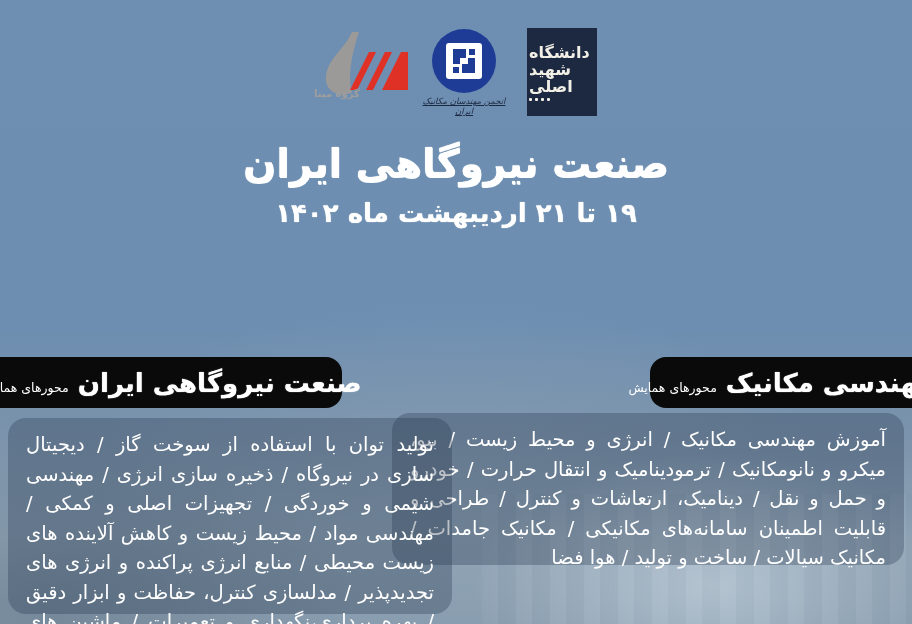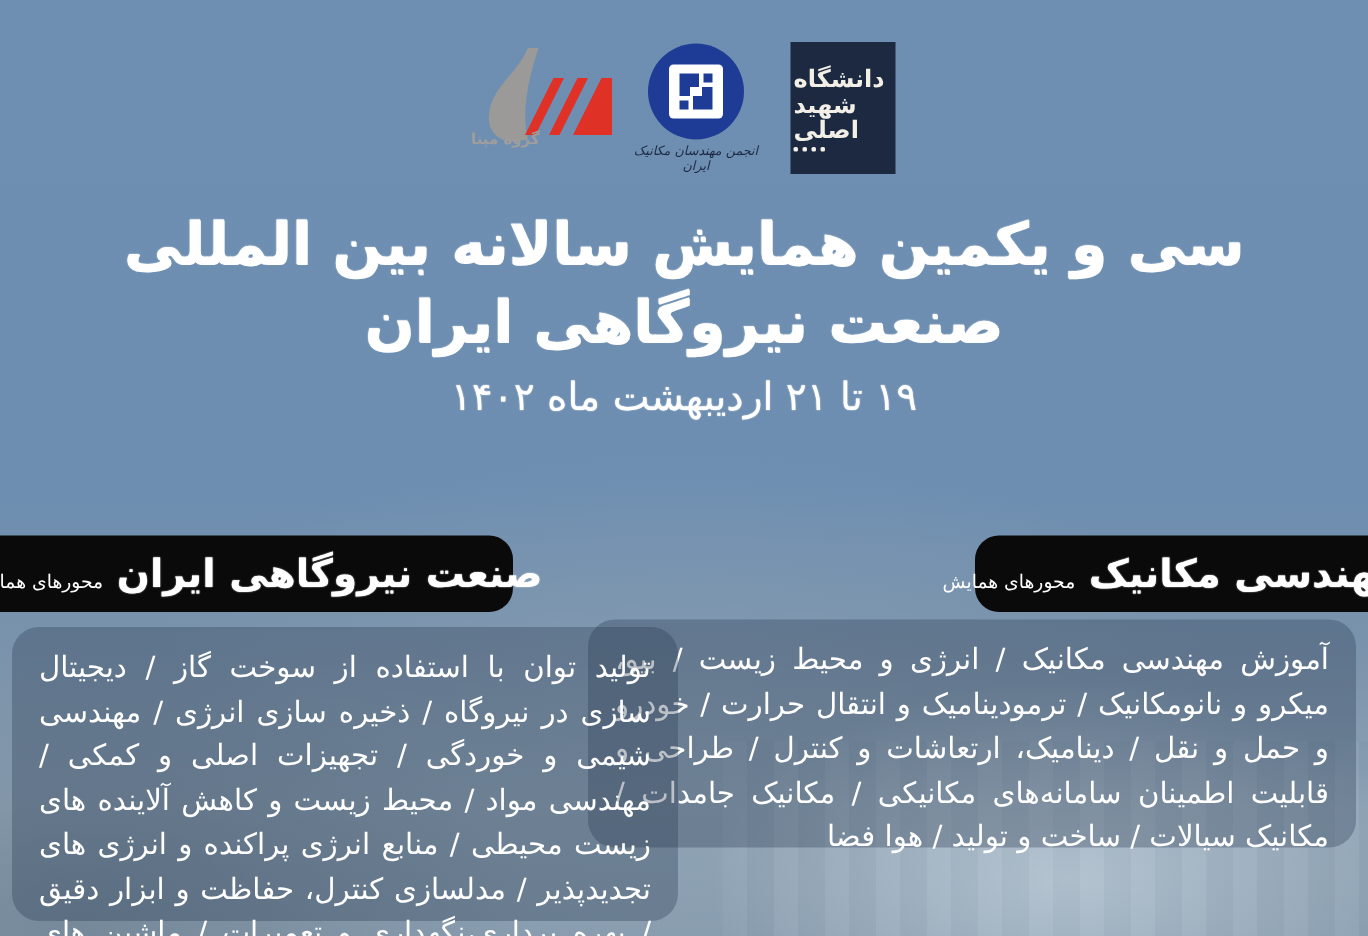--- a/index.html
+++ b/index.html
@@ -21,32 +21,32 @@
     opacity:.35;border-radius:6px 0 0 0;
   }
   
   .logos{position:absolute;top:0;left:0;width:100%;height:130px;}
   .logo-mapna{position:absolute;left:316px;top:30px;width:102px;height:80px;}
   .mapna-label{position:absolute;left:314px;top:88px;width:104px;text-align:left;
     color:#a09e9c;font-weight:bold;font-size:10px;letter-spacing:2px;}
   .logo-isme{position:absolute;left:432px;top:29px;width:64px;height:64px;border-radius:50%;
     background:#1e3c96;display:flex;align-items:center;justify-content:center;}
   .isme-caption{position:absolute;left:414px;top:96px;width:100px;text-align:center;
-    color:#1d2a44;font-size:8.5px;line-height:10px;font-style:italic;}
+    color:#1d2a44;font-size:8.5px;line-height:10px;font-style:italic;text-decoration:underline;}
   .logo-sbu{position:absolute;left:527px;top:28px;width:70px;height:88px;background:#1c2940;
     color:#f2efe7;display:flex;flex-direction:column;align-items:flex-end;justify-content:center;
     padding:2px 7px 2px 2px;box-sizing:border-box;}
   .logo-sbu .sl{font-weight:bold;font-size:16px;line-height:17px;letter-spacing:-1px;}
   .sbu-dots{display:flex;gap:3px;margin:3px 24px 0 0;}
   .sbu-dots i{width:3px;height:3px;background:#f2efe7;display:block;border-radius:1px;}
   
   .title-block{position:absolute;top:138px;left:0;width:100%;text-align:center;color:#ffffff;direction:rtl;}
   .title-line{font-size:39px;line-height:52px;font-weight:bold;
     text-shadow:0 0 1px #fff, 0.5px 0.5px 0 #fff;}
-  .date-line{margin-top:8px;font-size:26px;font-weight:normal;letter-spacing:1px;
+  .date-line{margin-top:8px;font-size:26px;font-weight:bold;letter-spacing:1px;
     text-shadow:0 0 1px #fff;}
   
   .banner{position:absolute;top:357px;height:51px;background:#0a0a0a;
     display:flex;align-items:center;justify-content:center;gap:9px;direction:ltr;color:#fff;}
   .banner .tag{font-size:12.5px;margin-top:10px;white-space:nowrap;}
   .banner .btitle{font-size:26px;font-weight:bold;white-space:nowrap;
     text-shadow:0 0 1px #fff;}
   .banner-left{left:0;width:342px;border-radius:0 16px 16px 0;}
   .banner-right{right:0;width:262px;border-radius:16px 0 0 16px;}
   
@@ -91,21 +91,20 @@
       <span class="sbu-dots">
           <i></i>
           <i></i>
           <i></i>
           <i></i>
         </span>
     </div>
   </div>
 
   <div class="title-block">
-    <div class="title-line">سی و یکمین همایش  سالانه بین المللی</div>
     <div class="title-line">صنعت نیروگاهی ایران</div>
     <div class="date-line">۱۹ تا ۲۱ اردیبهشت ماه ۱۴۰۲</div>
   </div>
 
   <div class="banner banner-left">
     <span class="tag" dir="rtl">محورهای همایش</span>
     <span class="btitle" dir="rtl">صنعت نیروگاهی ایران</span>
   </div>
 
   <div class="banner banner-right">

